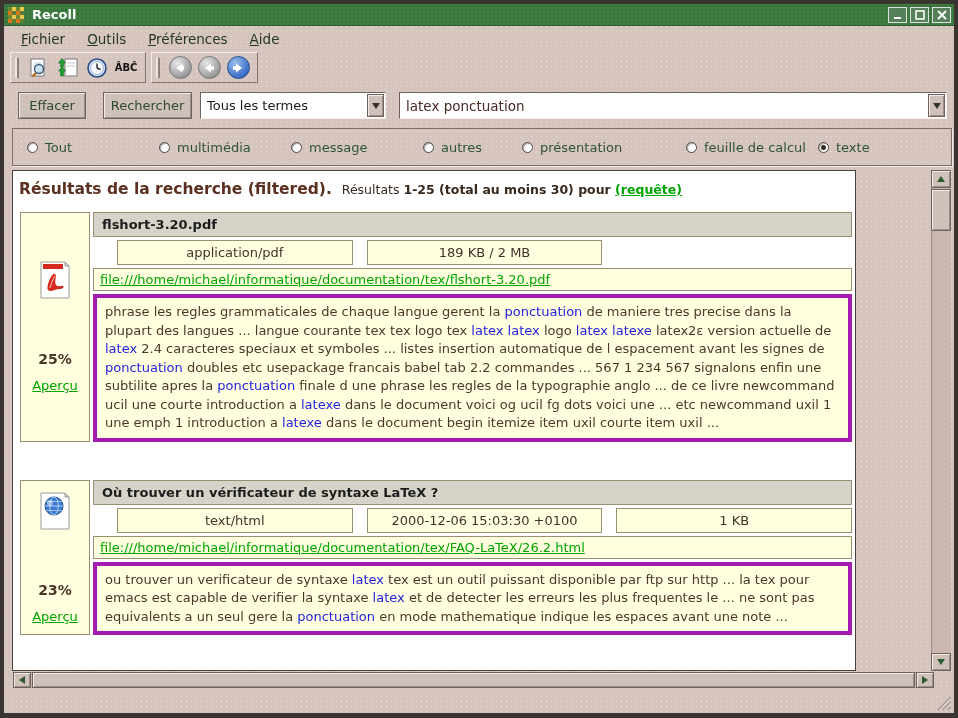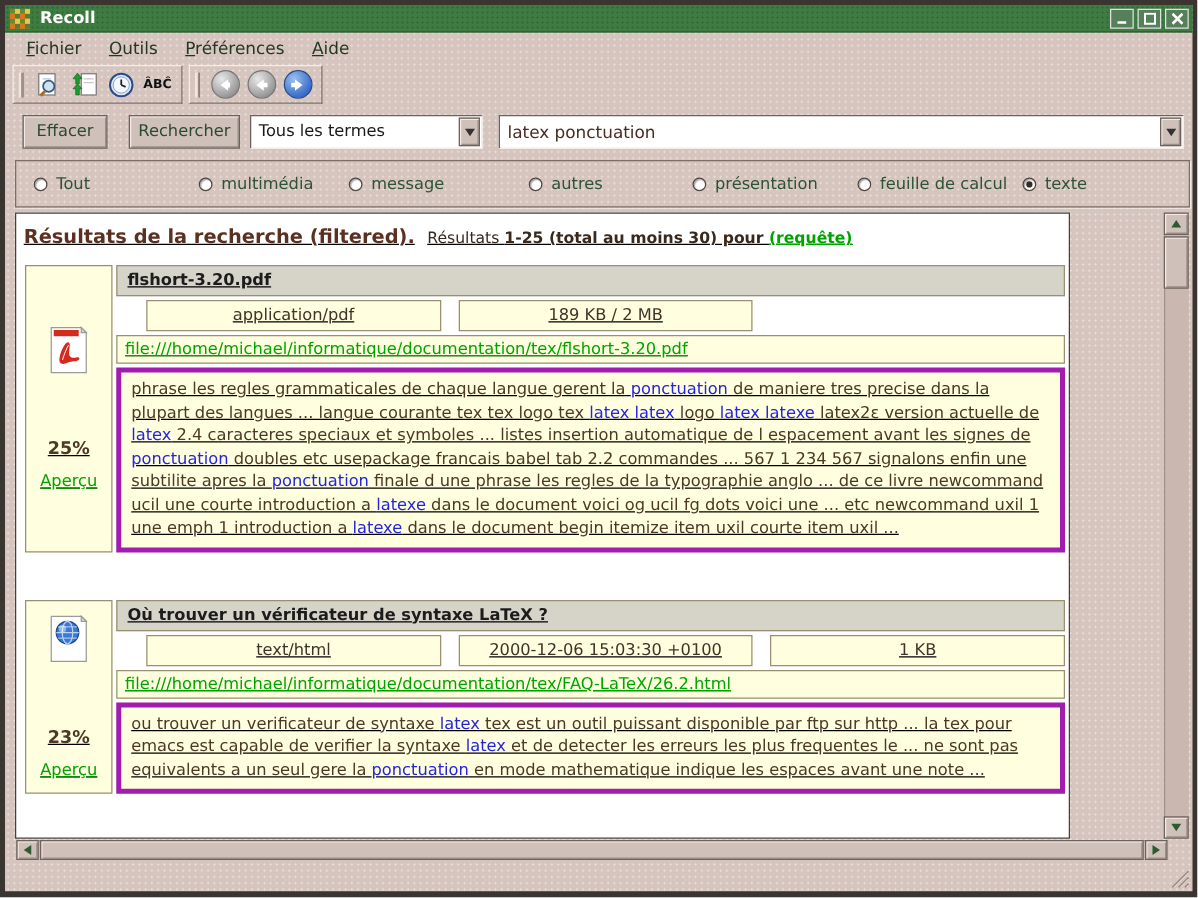--- a/index.html
+++ b/index.html
@@ -59,21 +59,21 @@
   .filter-panel { position:absolute; left:8px; top:124px; width:940px; height:38px;
     border:1px solid #7a6e66; box-shadow:1px 1px 0 #f2eae6; }
   .filter-option { position:absolute; top:11px; display:flex; align-items:center; gap:7px; }
   .radio { width:11px; height:11px; border-radius:50%; background:#fff; border:1px solid #4f463f;
     box-shadow: inset 1px 1px 1px rgba(0,0,0,0.35); position:relative; }
   .radio.checked::after { content:""; position:absolute; inset:2px; border-radius:50%; background:#3a2a22; }
   .filter-label { color:#2f5235; font-size:13px; }
 
   
   .results-frame { position:absolute; left:8px; top:166px; width:844px; height:501px;
-    background:#ffffff; border:1px solid #45403a; overflow:hidden;text-decoration:underline; }
+    background:#ffffff; border:1px solid #45403a; overflow:hidden; }
   .res-header { margin:9px 0 0 6px; color:#38291c; font-size:12.5px; }
   .res-title { font-weight:bold; font-size:15.5px; color:#5a3020; margin-right:10px; }
   .res-bold { font-weight:bold; }
   a.green { color:#00a400; text-decoration:underline; }
   .qlink { font-weight:bold; }
 
   .entry { margin:14px 3px 0 7px; display:grid; grid-template-columns:70px 1fr;
     grid-template-rows:auto auto auto 1fr; gap:3px; }
   .side { grid-row:1/5; border:1px solid #989070; background:#ffffdf;
     display:flex; flex-direction:column; align-items:center; justify-content:center; gap:11px; }
@@ -244,29 +244,29 @@
 
   <div class="filter-panel">
     <label class="filter-option" style="left:14px">
       <span class="radio"></span>
       <span class="filter-label">Tout</span>
     </label>
     <label class="filter-option" style="left:146px">
       <span class="radio"></span>
       <span class="filter-label">multimédia</span>
     </label>
-    <label class="filter-option" style="left:266px">
+    <label class="filter-option" style="left:278px">
       <span class="radio"></span>
       <span class="filter-label">message</span>
     </label>
     <label class="filter-option" style="left:410px">
       <span class="radio"></span>
       <span class="filter-label">autres</span>
     </label>
-    <label class="filter-option" style="left:541px">
+    <label class="filter-option" style="left:509px">
       <span class="radio"></span>
       <span class="filter-label">présentation</span>
     </label>
     <label class="filter-option" style="left:673px">
       <span class="radio"></span>
       <span class="filter-label">feuille de calcul</span>
     </label>
     <label class="filter-option" style="left:805px">
       <span class="radio checked"></span>
       <span class="filter-label">texte</span>

